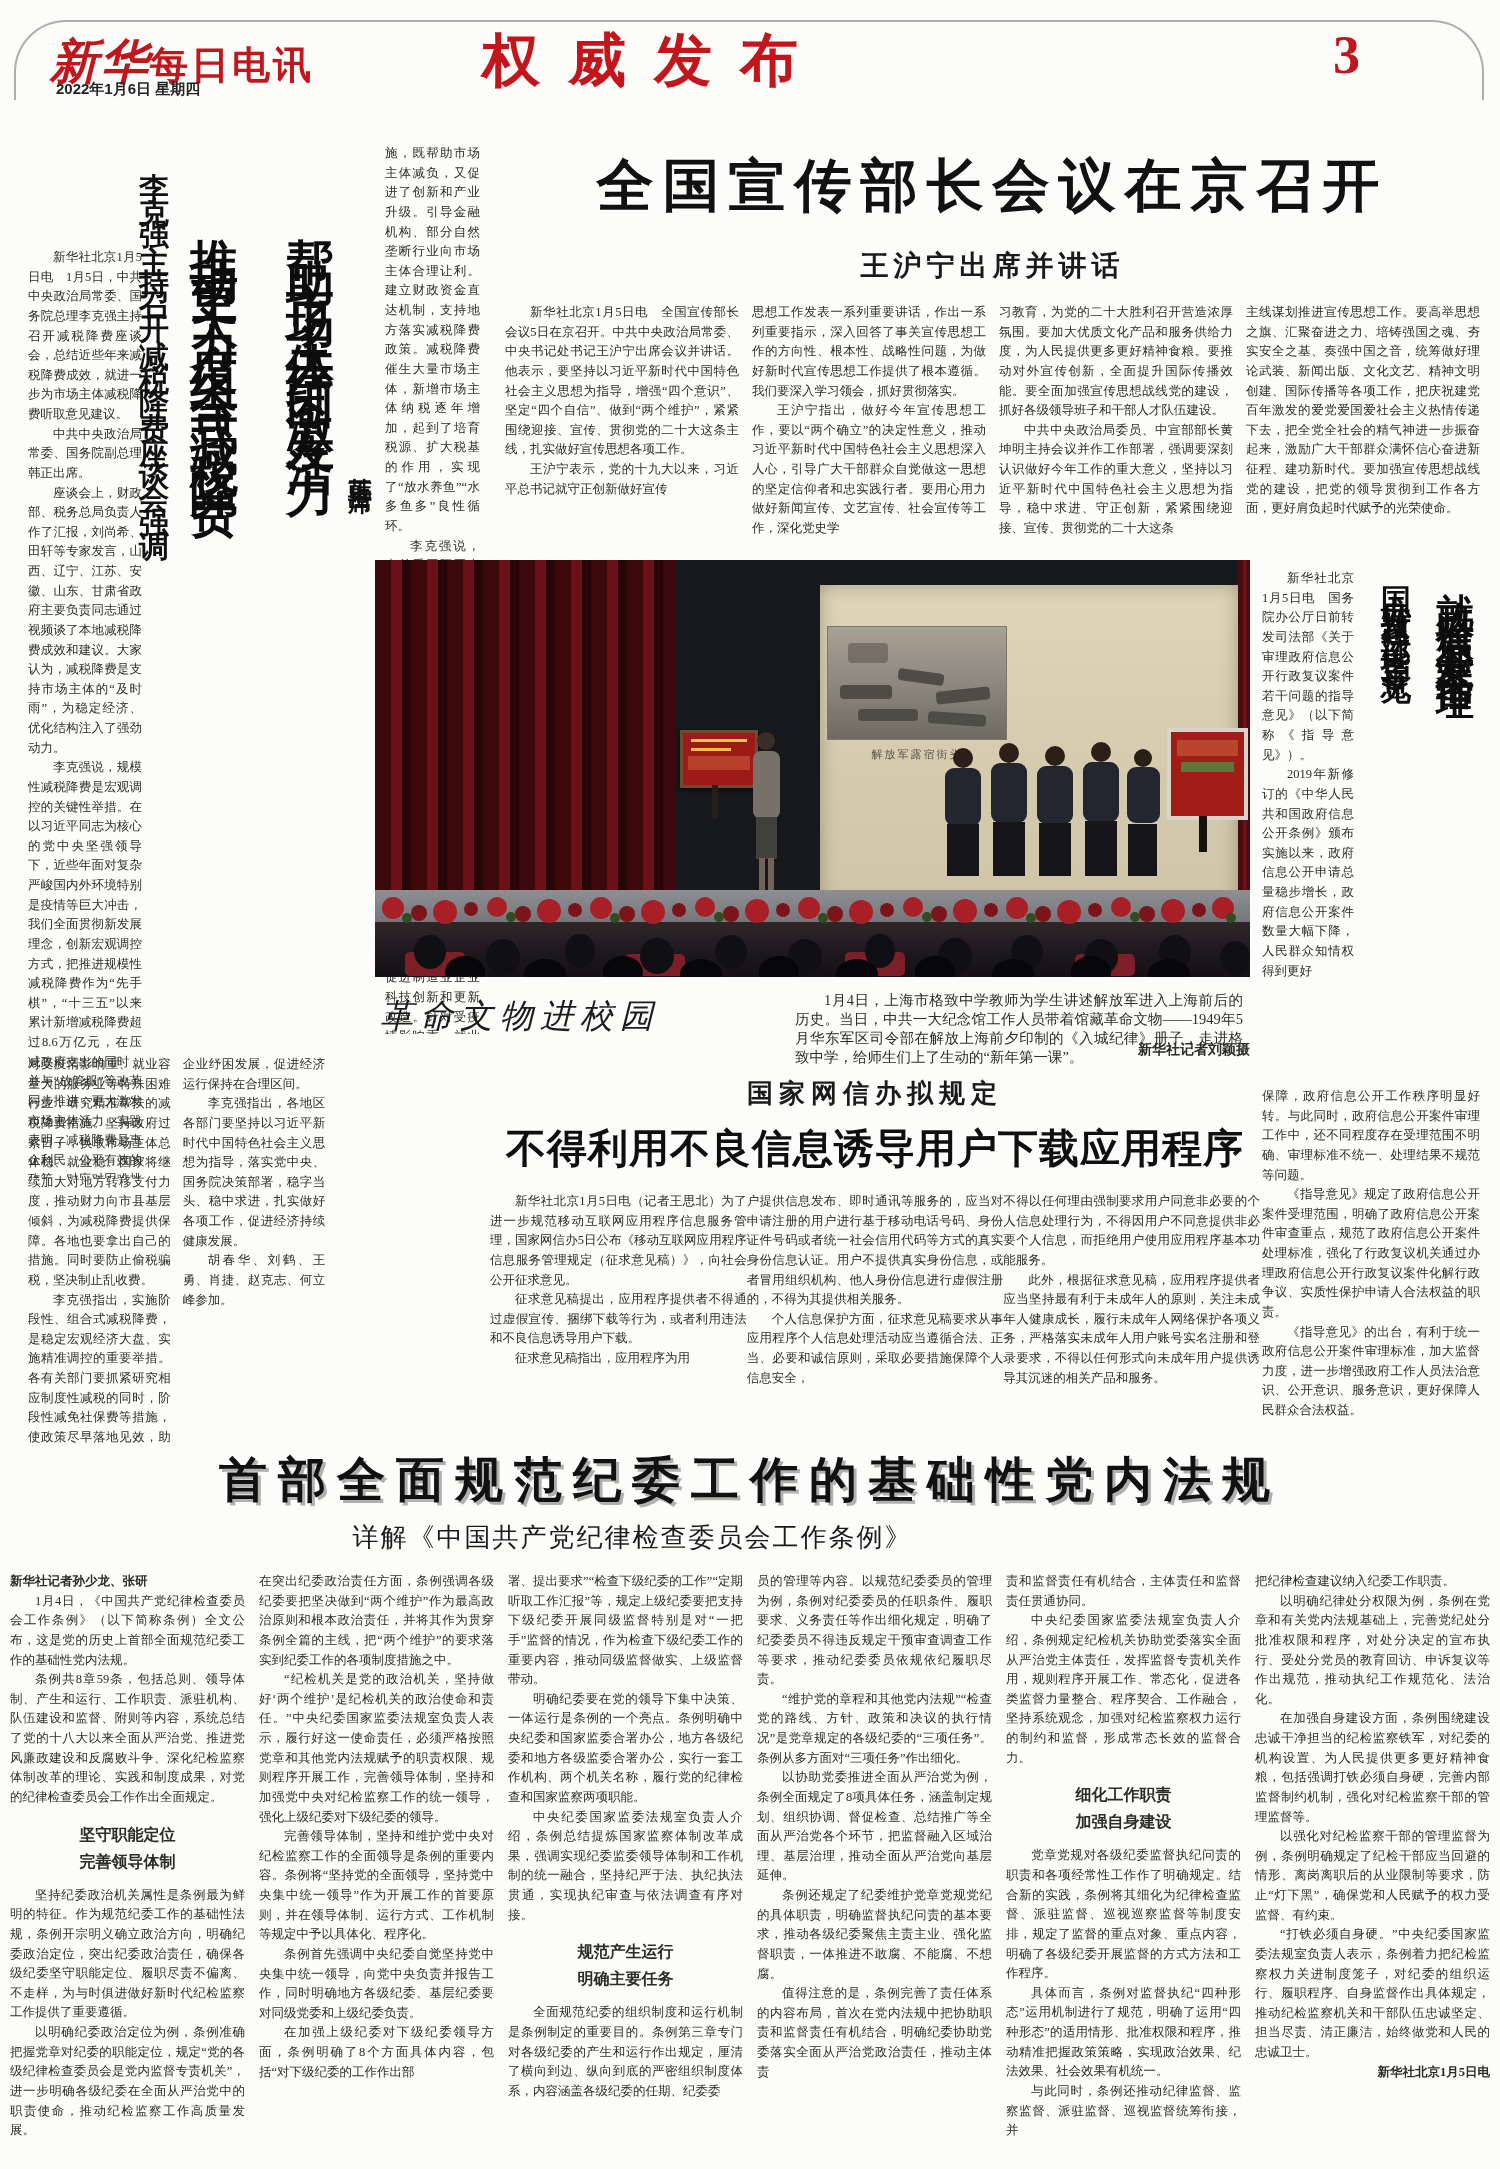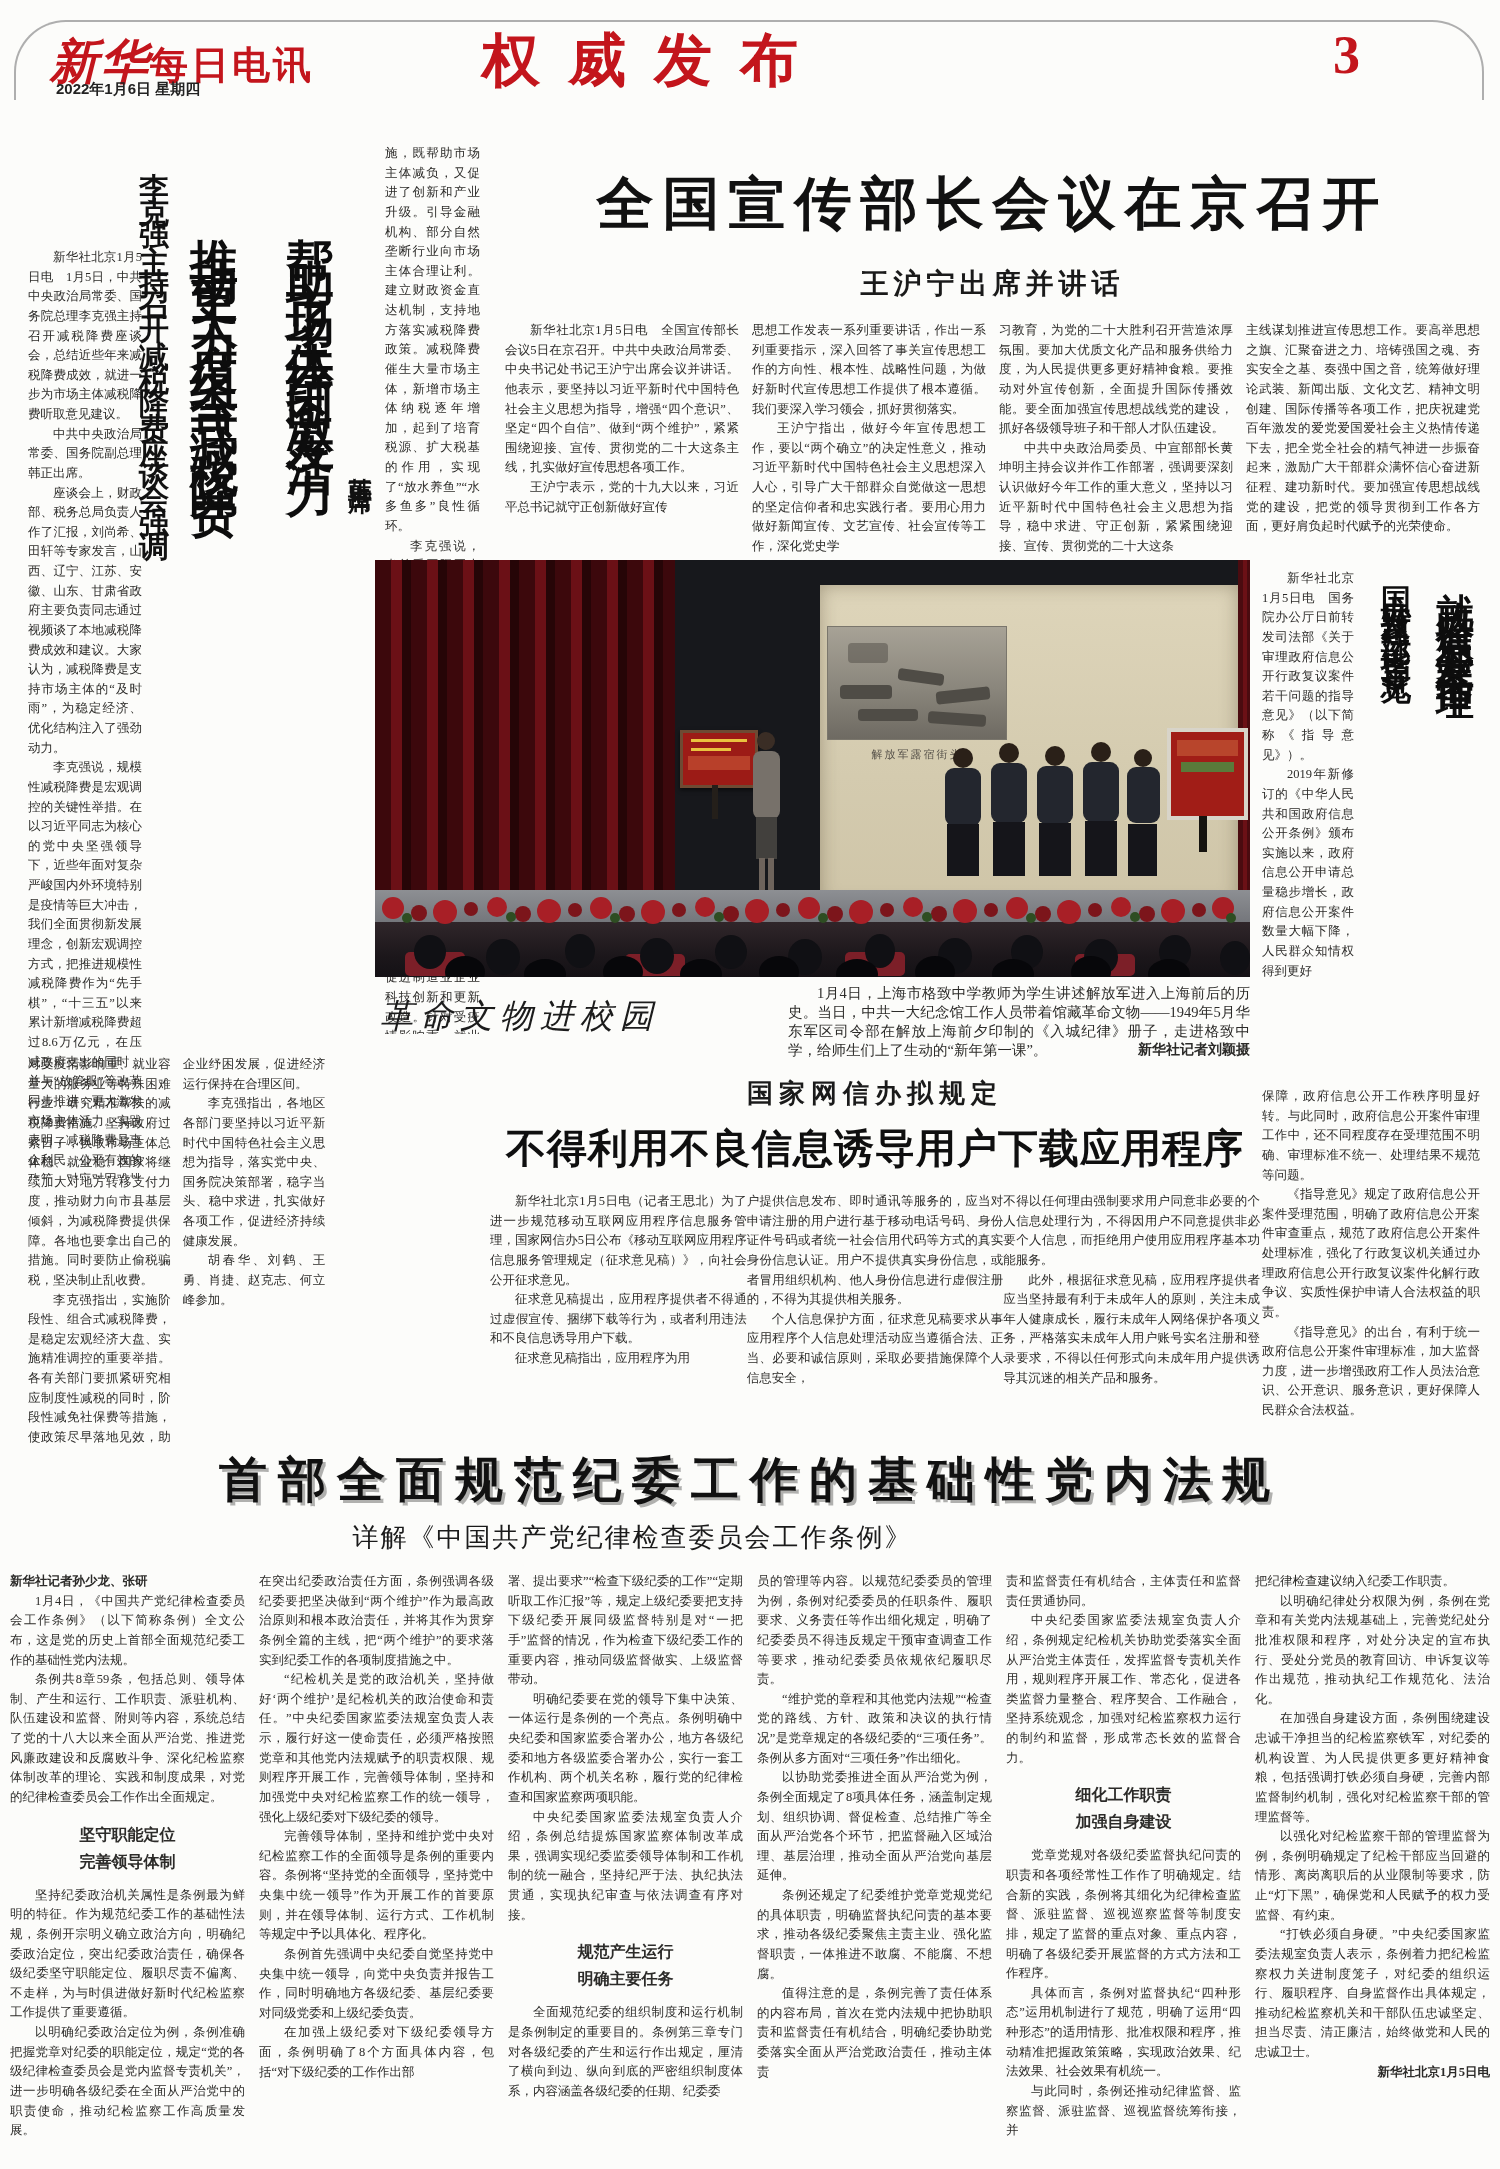--- a/index.html
+++ b/index.html
@@ -35,21 +35,21 @@
       font-size:48px;font-weight:900;letter-spacing:21px;color:#0d0d0d;}
   .zaH2{position:absolute;left:244px;top:60px;height:870px;width:70px;
       font-size:48px;font-weight:900;letter-spacing:21px;color:#0d0d0d;}
   .zaAttend{position:absolute;left:314px;top:318px;height:140px;width:34px;
       font-size:24px;font-weight:bold;letter-spacing:4px;color:#111;}
   .zaColB{position:absolute;left:357px;top:4px;width:95px;height:890px;}
   .zaBottom{position:absolute;left:0;top:900px;width:452px;height:398px;
       column-count:3;column-gap:12px;column-fill:auto;margin-top:15px;}
   
   .zoneB{position:absolute;left:505px;top:148px;width:975px;}
-  .zbHead{text-align:center;font-size:57px;font-weight:900;letter-spacing:9px;color:#111;margin:18px;}
+  .zbHead{text-align:center;font-size:57px;font-weight:900;letter-spacing:9px;color:#111;margin:0;}
   .zbSub{text-align:center;font-size:28px;font-weight:bold;letter-spacing:5px;color:#1a1a1a;
       font-family:"Liberation Sans","DejaVu Sans",sans-serif;margin:22px 0 0;}
   .zbCols{display:flex;gap:13px;margin-top:18px;height:260px;}
   .zbCols .coltext{flex:1;}
   
   .photo{position:absolute;left:375px;top:560px;width:875px;height:417px;background:#17181c;overflow:hidden;}
   .ph-curtain{position:absolute;left:0;top:0;width:300px;height:86%;
       background:repeating-linear-gradient(90deg,#3c080c 0 16px,#6b1016 16px 27px,#260507 27px 36px);}
   .ph-curtainR{position:absolute;right:0;top:0;width:12px;height:86%;
       background:repeating-linear-gradient(90deg,#4a0b10 0 5px,#6b1016 5px 9px);}
@@ -73,21 +73,21 @@
   .ph-floor{position:absolute;left:0;top:330px;width:100%;height:34px;
       background:linear-gradient(180deg,#8d8f93,#73757a);}
   .ph-front{position:absolute;left:0;top:362px;width:100%;height:55px;
       background:linear-gradient(180deg,#30262a,#1c171b 60%,#141115);}
   .photo svg{position:absolute;left:0;top:0;}
   
   .capTitle{position:absolute;left:380px;top:994px;font-size:33px;letter-spacing:7px;color:#1c1c1c;
       font-style:italic;font-weight:normal;}
   .capBlock{position:absolute;left:788px;top:984px;width:462px;font-size:14.5px;line-height:19px;
       text-align:justify;}
-  .capBlock p{margin:0;text-indent:2em;}
+  .capBlock p{margin:7px;text-indent:2em;}
   .capCredit{position:absolute;left:1060px;top:1041px;width:190px;text-align:right;
       font-weight:bold;font-size:14px;}
   
   .zoneC{position:absolute;left:490px;top:1076px;width:770px;}
   .zcKicker{text-align:center;font-size:26px;font-weight:bold;letter-spacing:6px;
       font-family:"Liberation Sans","DejaVu Sans",sans-serif;color:#1a1a1a;margin:0;}
   .zcHead{text-align:center;font-size:40px;font-weight:900;letter-spacing:1px;color:#0f0f0f;margin:10px 0 0;}
   .zcCols{display:flex;gap:0;margin-top:16px;height:212px;}
   .zcCols .coltext{flex:1;}
   

